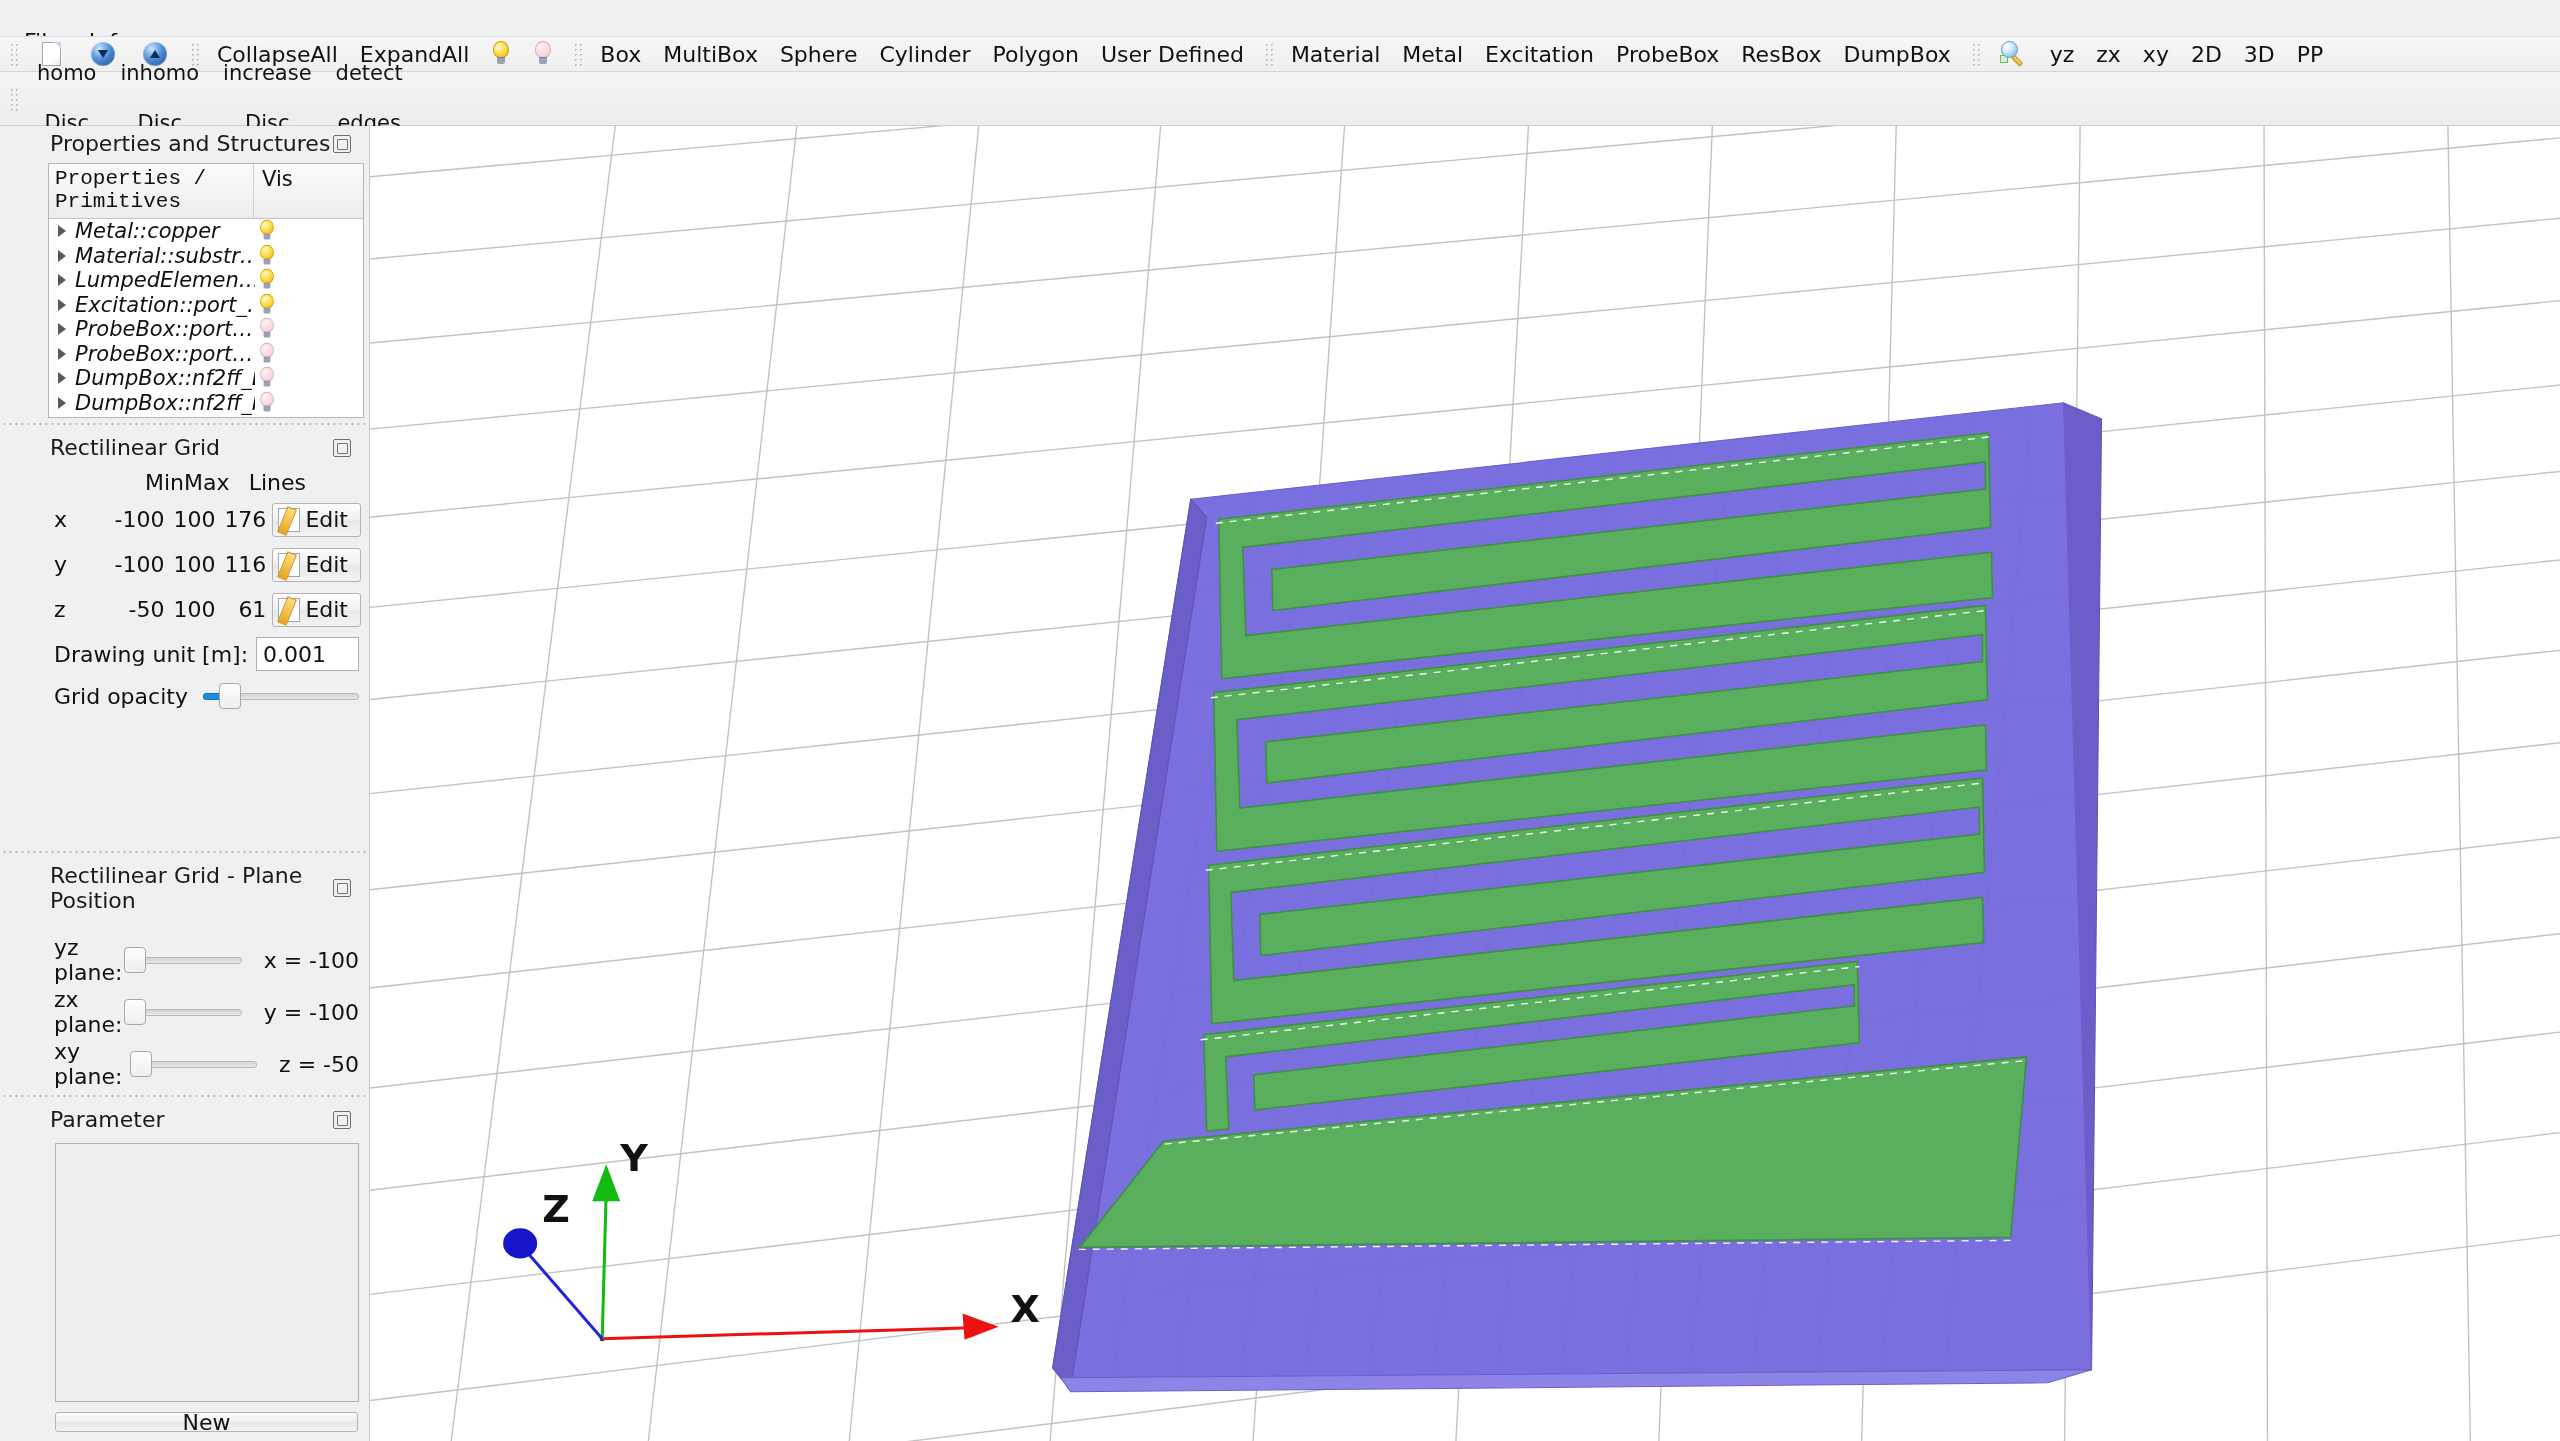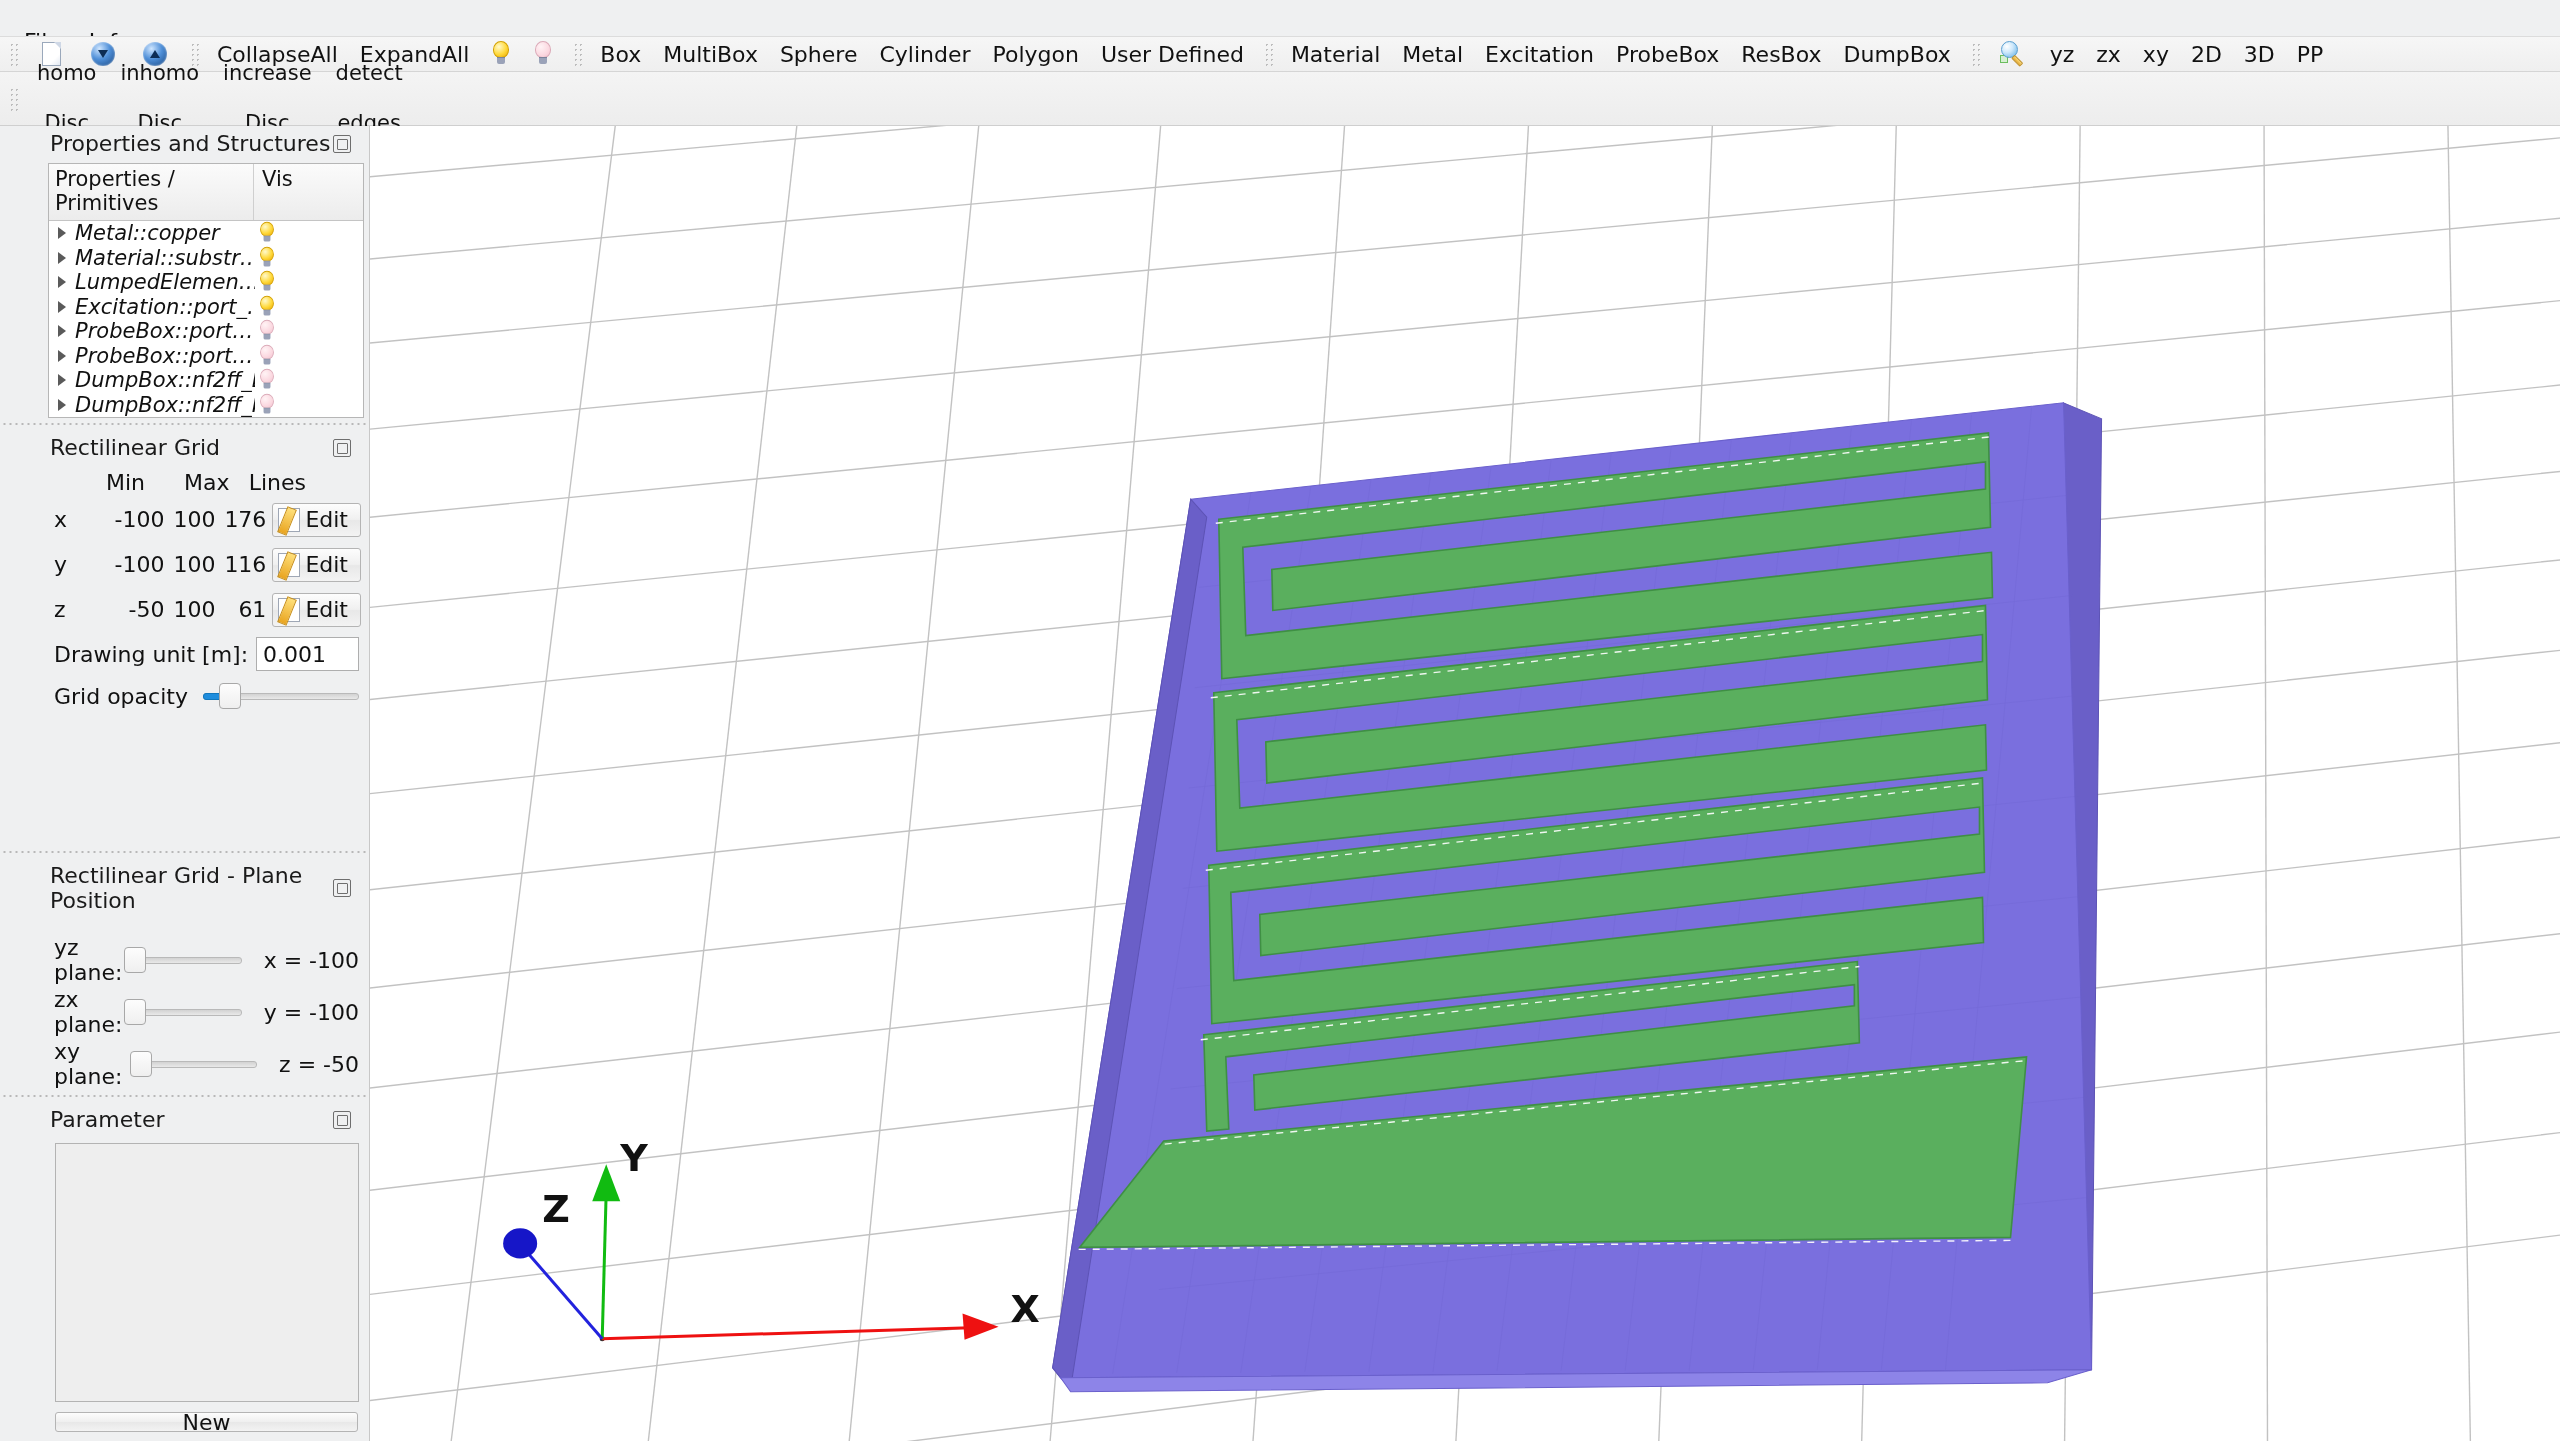--- a/index.html
+++ b/index.html
@@ -149,41 +149,41 @@
   .tree-wrap {
     margin: 0 5px 0 4px;
     background: #ffffff; border: 1px solid #b6b6b6;
     height: 255px; overflow: hidden; display:flex; flex-direction:column;
   }
   .tree-header {
     display: flex; flex: 0 0 auto;
     background: linear-gradient(to bottom,#fbfbfb,#ececec);
     border-bottom: 1px solid #c4c4c4; font-size: 21px;
   }
-  .tree-header .col1 { width: 205px; padding: 3px 0 5px 6px; border-right: 1px solid #cfcfcf; }
+  .tree-header .col1 { width: 205px; padding: 3px 0 5px 6px; border-right: 1px solid #cfcfcf; font-family: Liberation Mono, monospace; }
   .tree-header .col2 { flex: 1; padding: 3px 0 5px 8px; }
   .tree-rows { flex: 1 1 auto; font-style: italic; }
   .tree-row { display: flex; align-items: center; height: 24.5px; font-size: 21px; }
   .tree-arrow {
     width: 26px; flex: 0 0 26px; display: flex; align-items: center; justify-content: center;
   }
   .tree-arrow i {
     display:block; width:0;height:0;
     border-top: 6px solid transparent; border-bottom: 6px solid transparent;
     border-left: 8px solid #5a5a5a;
   }
   .tree-label { width: 180px; flex: 0 0 180px; white-space: nowrap; overflow: hidden; }
   .tree-vis { width: 40px; display:flex; align-items:center; justify-content:flex-start; padding-left:2px;}
   .tree-vis .bulb { transform: scale(.86); }
 
   
   .grid-table { padding: 0 8px 0 10px; font-size: 22px; }
   .grid-head { display:flex; align-items:center; height: 30px; }
   .grid-head .gh-axis { width: 52px; }
-  .grid-head .gh-min  { width: 78px; }
+  .grid-head .gh-min  { width: 78px; text-align: right; }
   .grid-head .gh-max  { width: 60px; }
   .grid-head .gh-lines{ width: 66px; text-align: right; padding-right:4px; }
   .grid-row { display:flex; align-items:center; height: 45px; }
   .grid-row .g-axis  { width: 52px; }
   .grid-row .g-min   { width: 78px; text-align: right; }
   .grid-row .g-max   { width: 60px; text-align: right; }
   .grid-row .g-lines { width: 66px; text-align: right; padding-right: 6px; }
   .btn {
     background: linear-gradient(to bottom,#fdfdfd 0%,#f0f0f0 48%,#e8e8e8 52%,#f3f3f3 100%);
     border: 1px solid #b4b4b4; border-radius: 3px;

